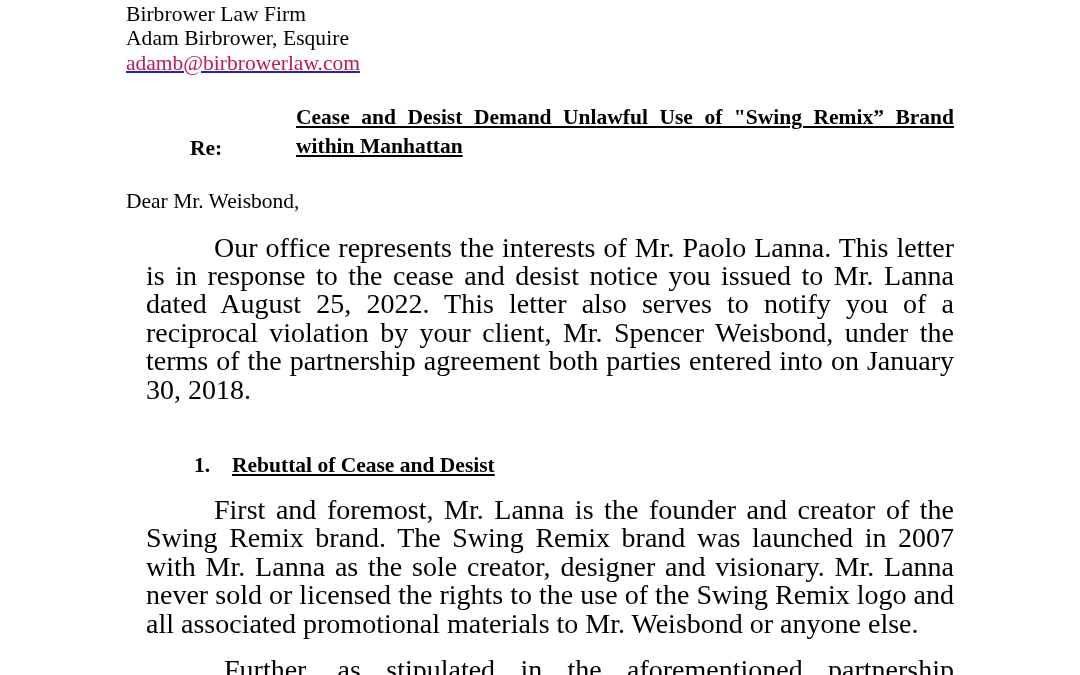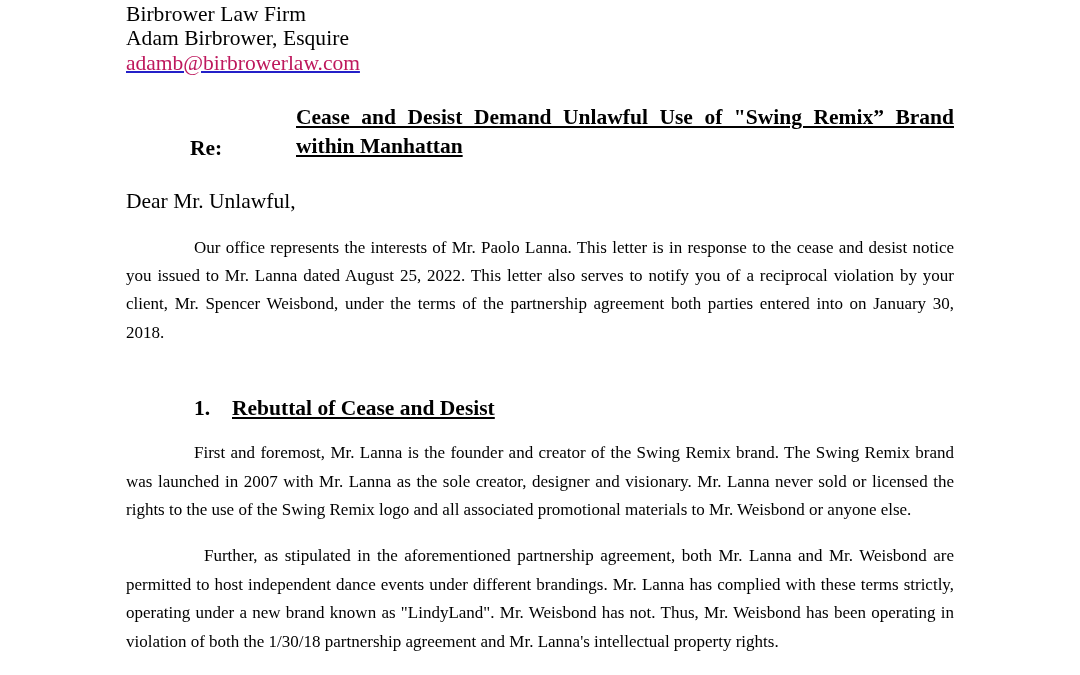--- a/index.html
+++ b/index.html
@@ -79,26 +79,27 @@
 
   
   .salutation {
     font-size: 21.5px;
     line-height: 24.4px;
     margin-top: 28px;
   }
 
   
   .body-paragraph {
-    font-size: 17px;
+    font-size: 28px;
     line-height: 28.4px;
     text-align: justify;
     text-align-last: left;
     margin-top: 18px;
     hyphens: none;
+    margin-left: 20px;
   }
   .body-paragraph.indent-std { text-indent: 68px; }
   .body-paragraph.indent-wide { text-indent: 78px; }
   .body-paragraph.first-para { margin-top: 20px; }
 
   
   .section-heading {
     display: flex;
     align-items: baseline;
     margin-top: 20px;
@@ -130,21 +131,21 @@
     <div class="address-line">Birbrower Law Firm</div>
     <div class="address-line">Adam Birbrower, Esquire</div>
     <div><span class="email-link">adamb@birbrowerlaw.com</span></div>
   </div>
 
   <div class="re-block">
     <div class="re-label">Re:</div>
     <div class="re-subject">Cease and Desist Demand Unlawful Use of "Swing Remix” Brand within Manhattan</div>
   </div>
 
-  <div class="salutation">Dear Mr. Unlawful,</div>
+  <div class="salutation">Dear Mr. Weisbond,</div>
 
   <div class="body-paragraph indent-std first-para">Our office represents the interests of Mr. Paolo Lanna. This letter is in response to the cease and desist notice you issued to Mr. Lanna dated August 25, 2022. This letter also serves to notify you of a reciprocal violation by your client, Mr. Spencer Weisbond, under the terms of the partnership agreement both parties entered into on January 30, 2018.</div>
 
   <div class="section-heading">
     <div class="section-number">1.</div>
     <div class="section-title">Rebuttal of Cease and Desist</div>
   </div>
 
   <div class="body-paragraph indent-std">First and foremost, Mr. Lanna is the founder and creator of the Swing Remix brand. The Swing Remix brand was launched in 2007 with Mr. Lanna as the sole creator, designer and visionary. Mr. Lanna never sold or licensed the rights to the use of the Swing Remix logo and all associated promotional materials to Mr. Weisbond or anyone else.</div>
 

